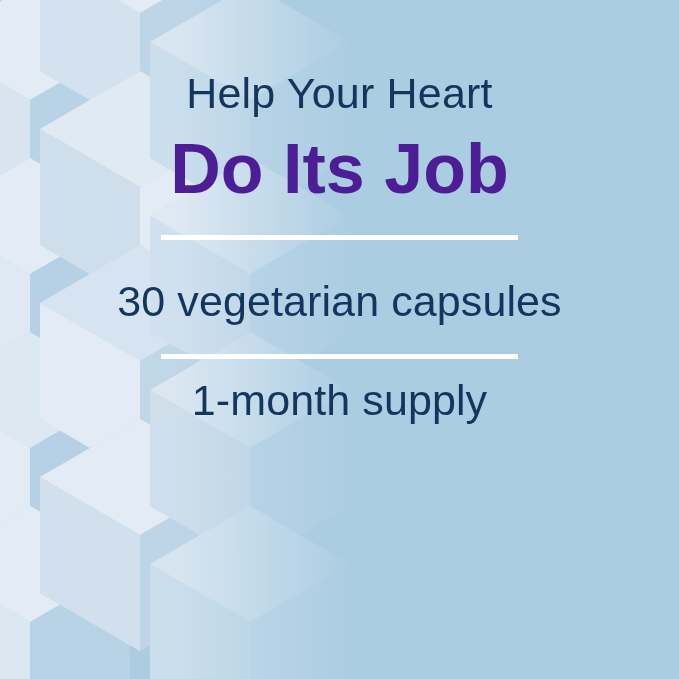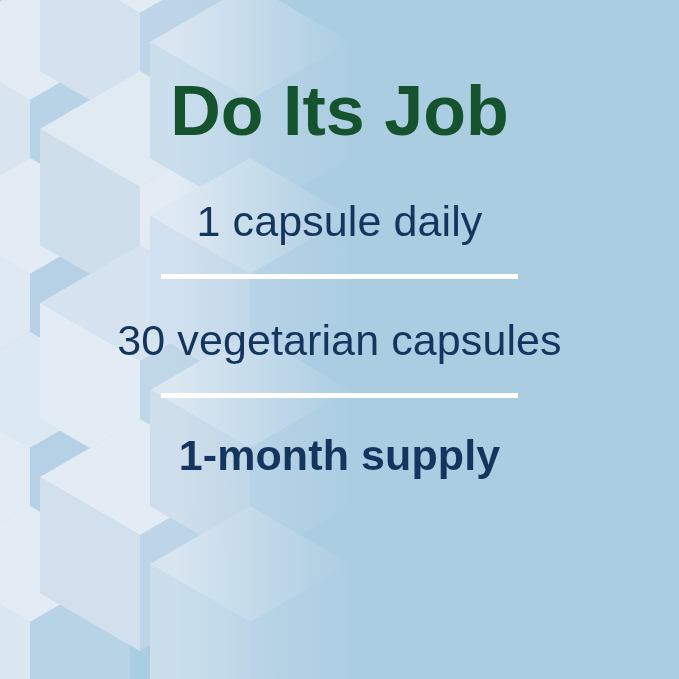--- a/index.html
+++ b/index.html
@@ -38,25 +38,25 @@
   .headline-top {
     display: block;
     color: #14365e;
     font-size: 43px;
     font-weight: 400;
     letter-spacing: 0.2px;
     white-space: nowrap;
   }
   .headline-bottom {
     display: block;
-    color: #14532d;
+    color: #4c1d95;
     font-size: 70px;
     font-weight: 700;
     letter-spacing: 0px;
-    margin-top: 4px;
+    margin-top: 19px;
     white-space: nowrap;
   }
   .fact-line {
     color: #14365e;
     font-size: 43px;
     font-weight: 400;
     letter-spacing: 0.1px;
     text-align: center;
     white-space: nowrap;
     line-height: 1;
@@ -173,27 +173,27 @@
         <stop offset="0.52" stop-color="#abcde2" stop-opacity="1"></stop>
         <stop offset="1.00" stop-color="#abcde2" stop-opacity="1"></stop>
       </linearGradient>
       <rect x="0" y="0" width="679" height="679" fill="url(#fadeRight)"></rect>
     </g>
   </svg>
 
   <div id="content">
 
     <div class="headline-block">
+      <span class="headline-top">Help Your Heart</span>
       <span class="headline-bottom">Do Its Job</span>
     </div>
 
-    <div class="fact-line fact-1">1 capsule daily</div>
 
     <hr class="divider div-1">
 
     <div class="fact-line fact-2" style="margin-top:40px;">30 vegetarian capsules</div>
 
     <hr class="divider div-2">
 
-    <div class="fact-line fact-3" style="margin-top:36px;font-weight:bold;">1-month supply</div>
+    <div class="fact-line fact-3" style="margin-top:20px;">1-month supply</div>
 
   </div>
 </div>
 
 </body></html>

